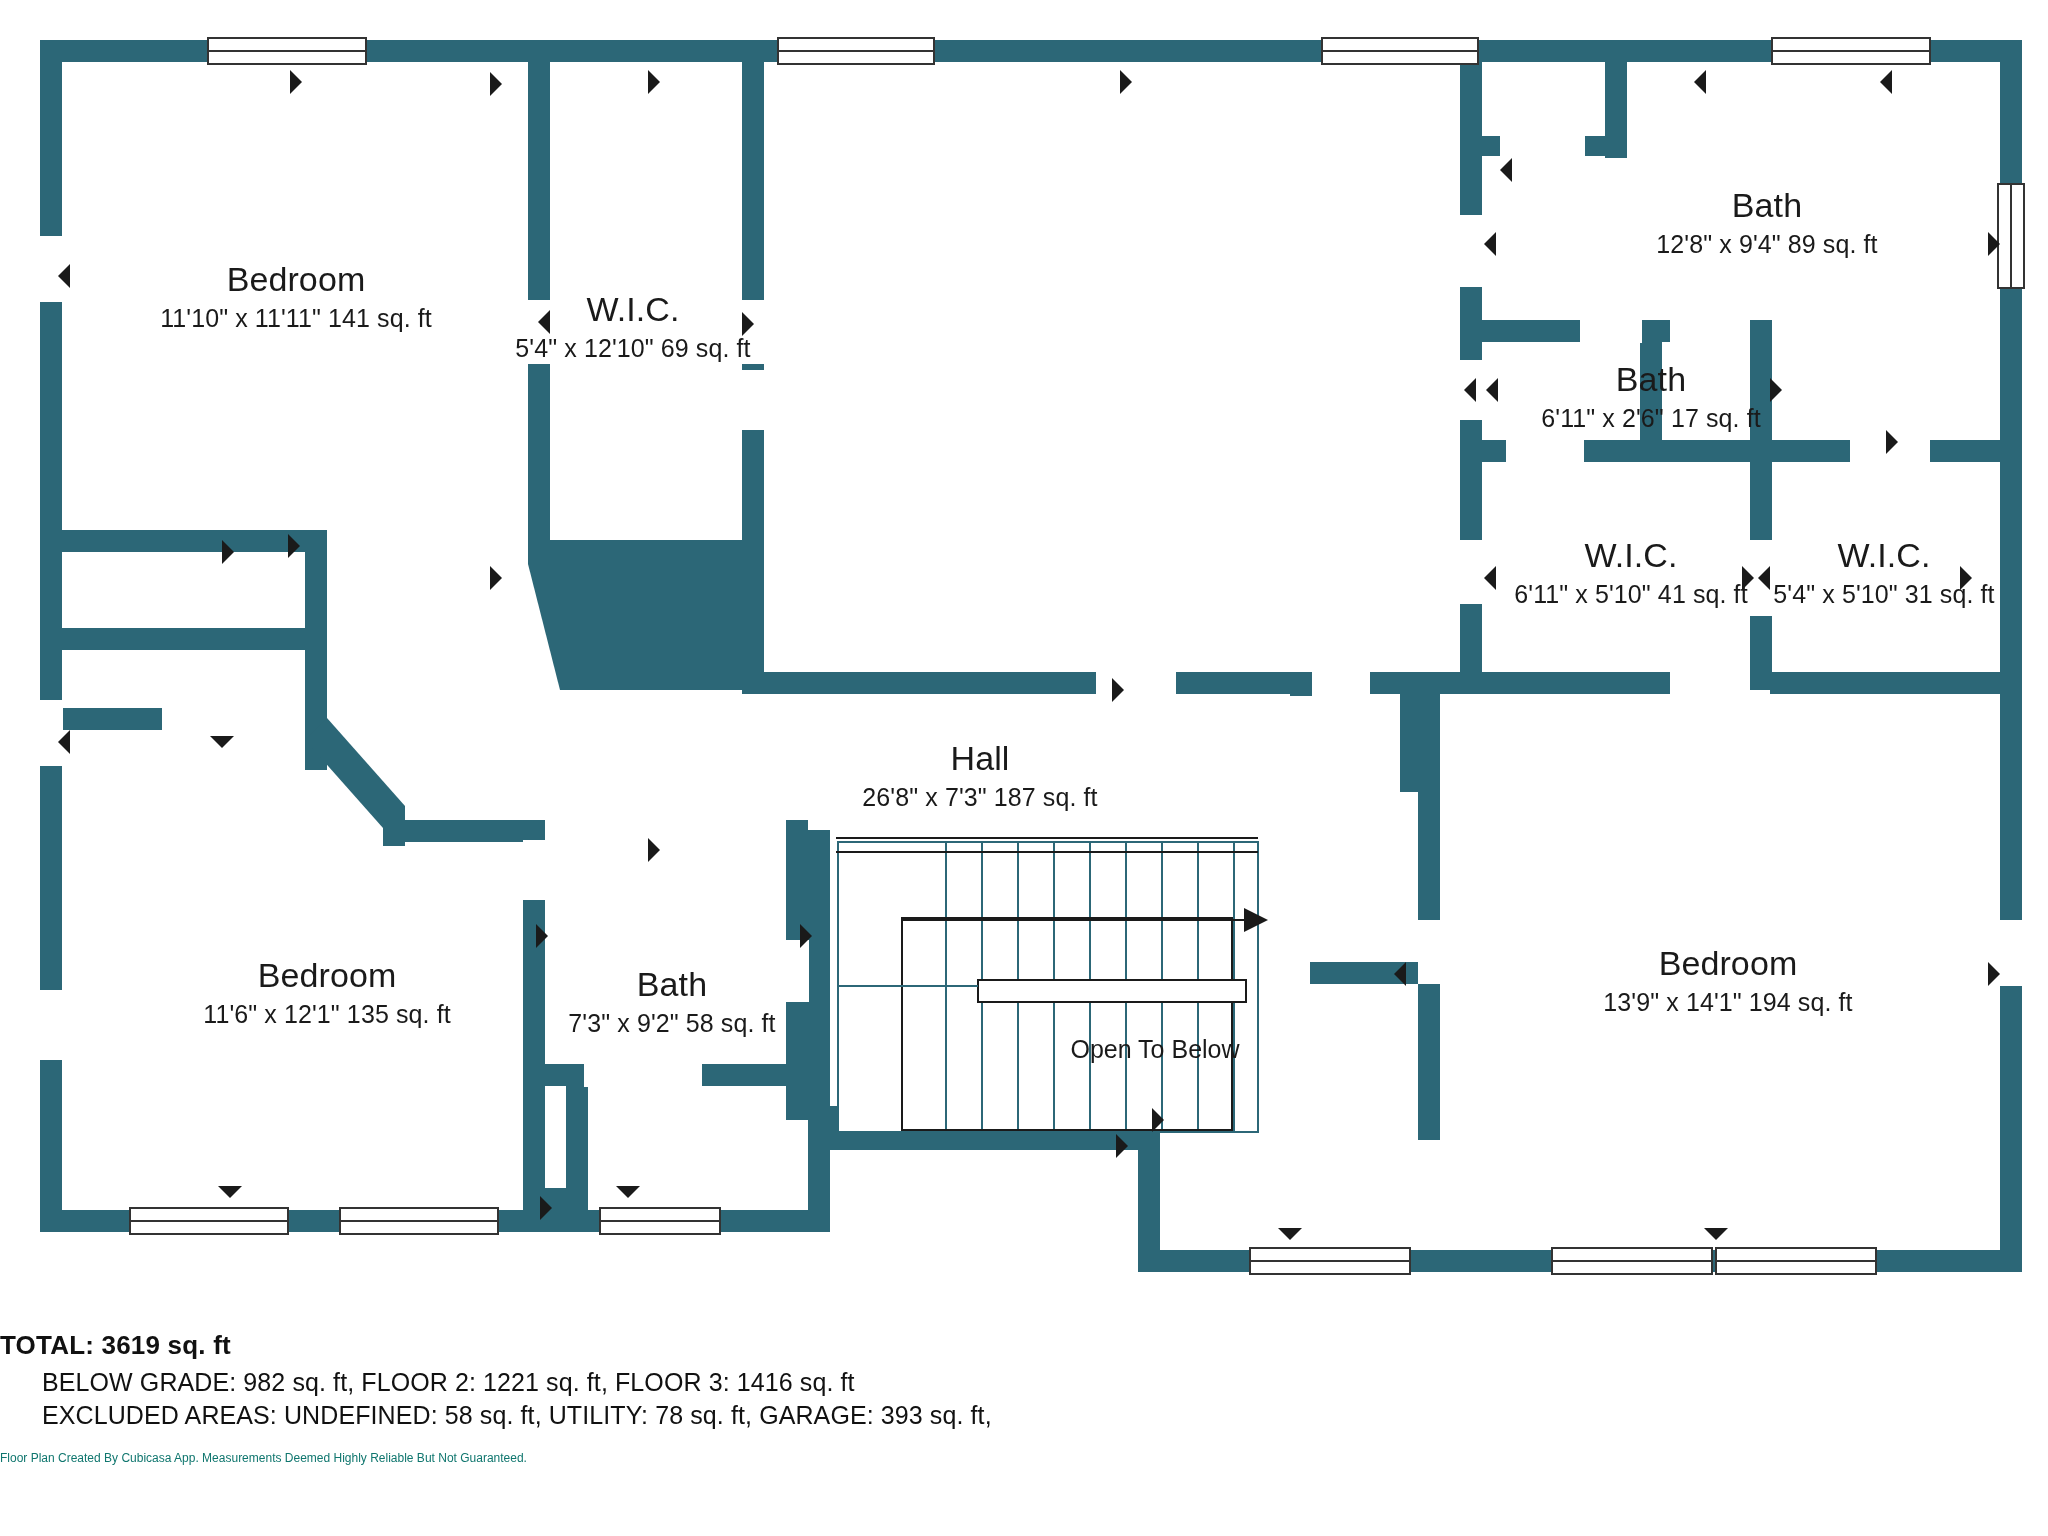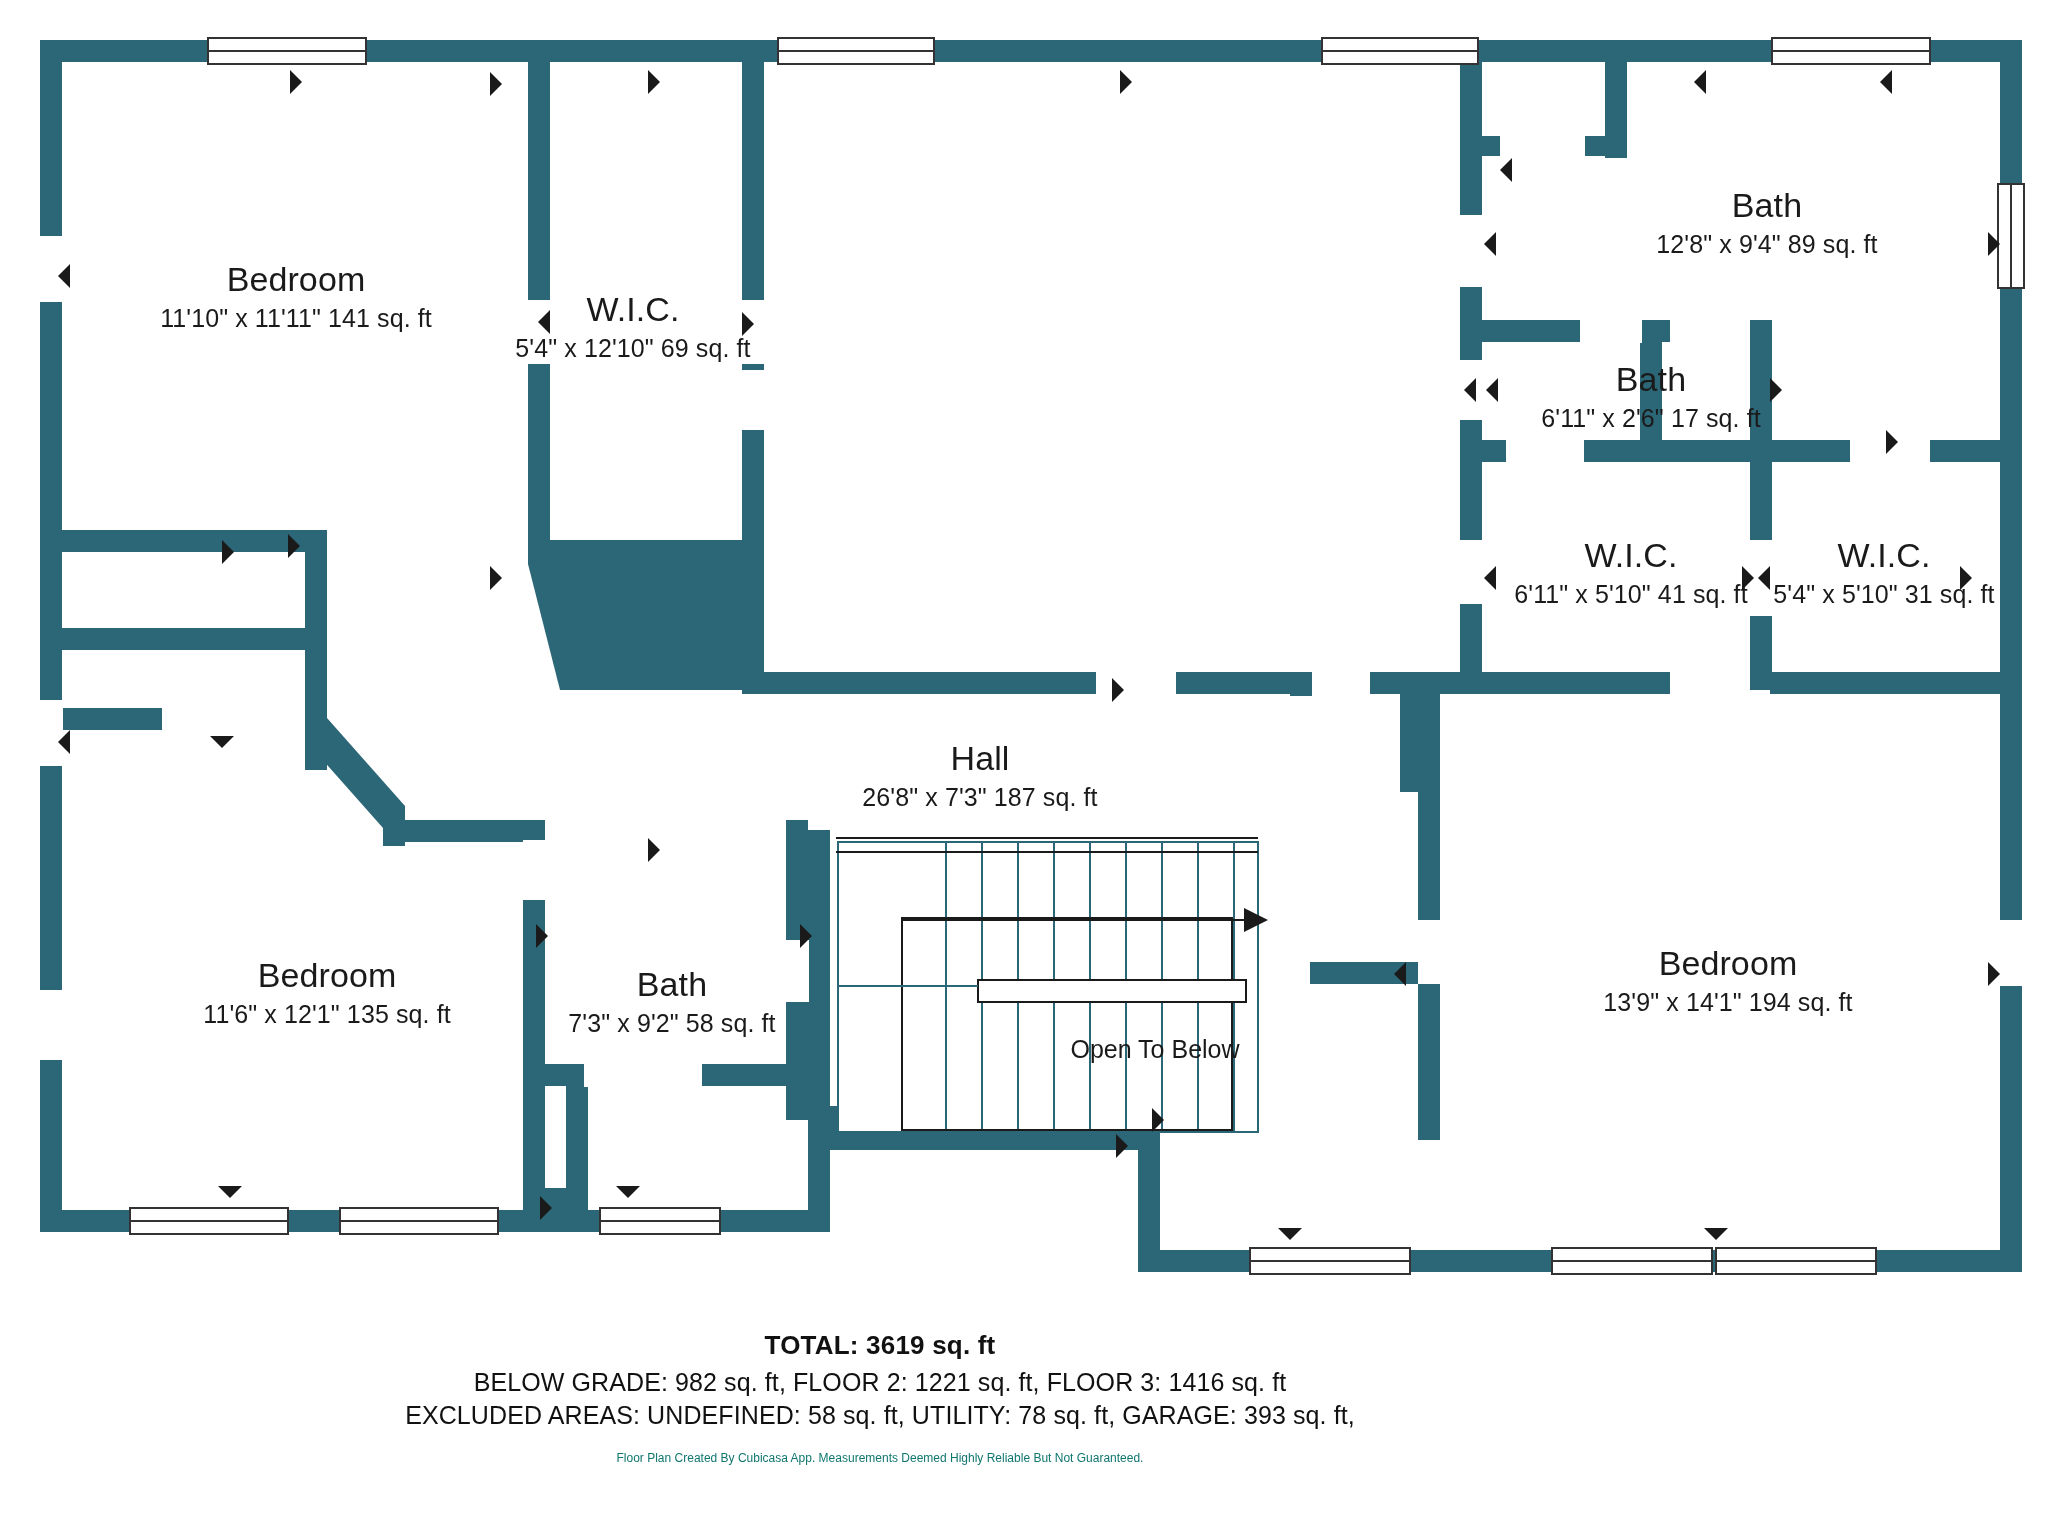--- a/index.html
+++ b/index.html
@@ -51,36 +51,37 @@
     font-size: 25px;
     color: #1a1a1a;
     white-space: nowrap;
     text-align: center;
   }
   #summary {
     position: absolute;
     left: 0;
     top: 1330px;
     width: 1760px;
-    text-align: center;
+    text-align: left;
     color: #111111;
     font-family: "Liberation Sans", sans-serif;
   }
   #summary .total {
     display: block;
     font-size: 26px;
     font-weight: bold;
     letter-spacing: 0.2px;
     margin-bottom: 5px;
   }
   #summary .sumline {
     display: block;
     font-size: 25px;
     letter-spacing: 0.1px;
     line-height: 1.33;
+    margin-left: 42px;
   }
   #summary .credit {
     display: block;
     font-size: 12px;
     margin-top: 18px;
     color: #0f766e;
   }
 </style>
 </head>
 <body>

